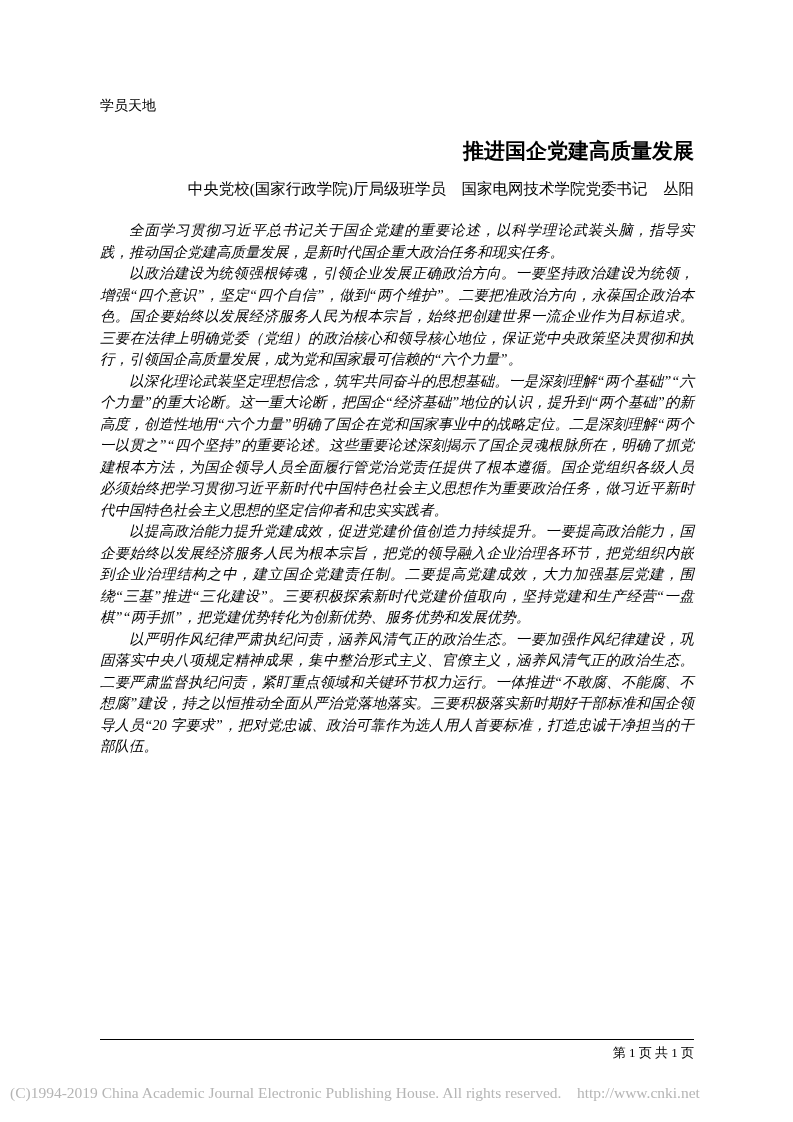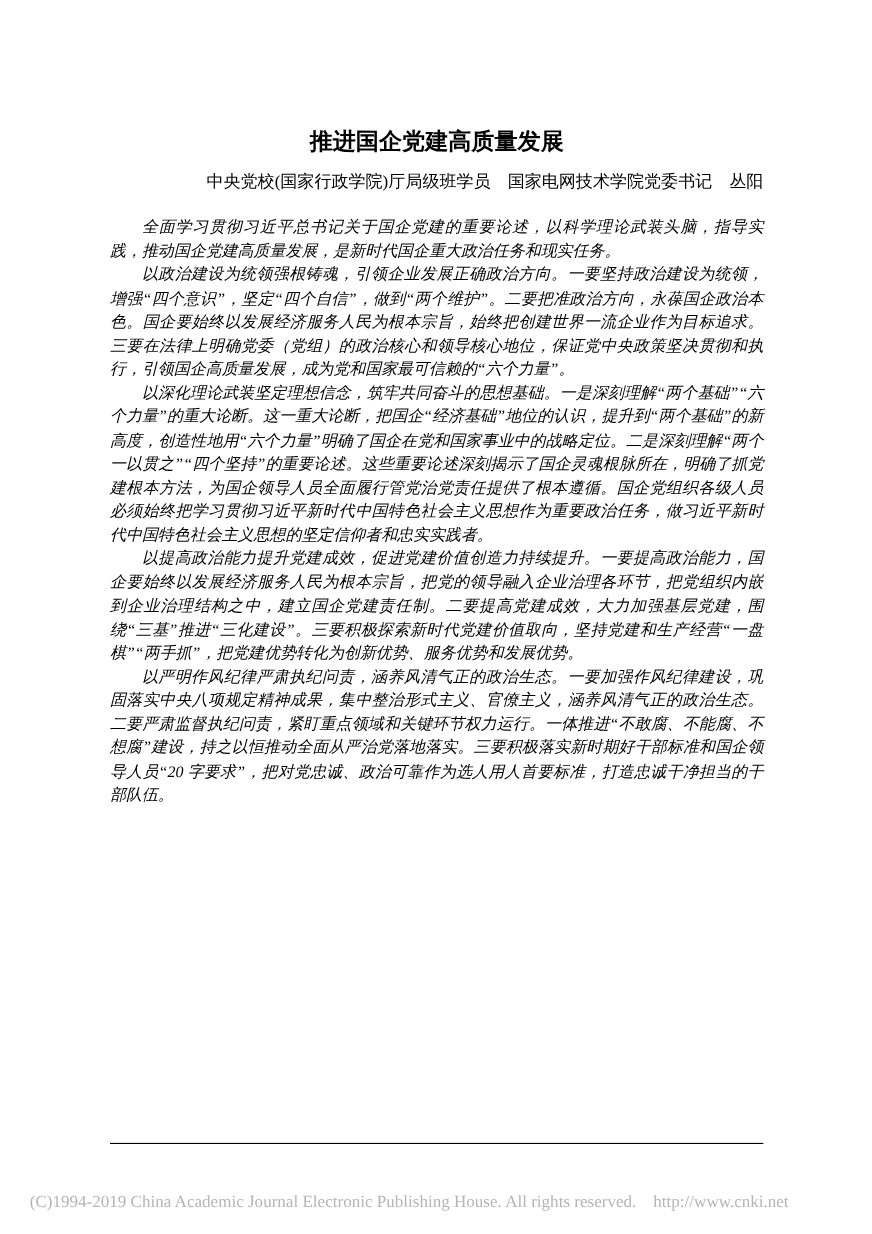--- a/index.html
+++ b/index.html
@@ -26,21 +26,21 @@
     top: 94px;
     width: 594px;
   }
   .meta-line {
     font-size: 14px;
     line-height: 23px;
     white-space: pre-wrap;
   }
   .article-title {
     margin-top: 21px;
-    text-align: center;
+    text-align: right;
     font-size: 21px;
     font-weight: bold;
     line-height: 27px;
   }
   .article-byline {
     text-align: right;
     font-size: 15.5px;
     line-height: 19px;
     white-space: pre-wrap;
   }
@@ -67,49 +67,51 @@
     position: absolute;
     left: 100px;
     top: 1044px;
     width: 594px;
     text-align: right;
     font-size: 13px;
     line-height: 17px;
   }
   .copyright {
     position: absolute;
-    left: 27px;
+    left: 10px;
     top: 1084px;
     font-size: 15.5px;
     line-height: 18px;
     color: #b5b5b5;
     white-space: pre;
   }
 </style>
 </head>
 <body>
 
 <div class="page">
 
   <div class="content">
 
 
+    <div class="meta-line">学员天地</div>
 
     <h1 class="article-title">推进国企党建高质量发展</h1>
 
     <div class="article-byline">中央党校(国家行政学院)厅局级班学员　国家电网技术学院党委书记　丛阳</div>
 
     <div class="article-body">
       <p>全面学习贯彻习近平总书记关于国企党建的重要论述，以科学理论武装头脑，指导实践，推动国企党建高质量发展，是新时代国企重大政治任务和现实任务。</p>
       <p>以政治建设为统领强根铸魂，引领企业发展正确政治方向。一要坚持政治建设为统领，增强“四个意识”，坚定“四个自信”，做到“两个维护”。二要把准政治方向，永葆国企政治本色。国企要始终以发展经济服务人民为根本宗旨，始终把创建世界一流企业作为目标追求。三要在法律上明确党委（党组）的政治核心和领导核心地位，保证党中央政策坚决贯彻和执行，引领国企高质量发展，成为党和国家最可信赖的“六个力量”。</p>
       <p>以深化理论武装坚定理想信念，筑牢共同奋斗的思想基础。一是深刻理解“两个基础”“六个力量”的重大论断。这一重大论断，把国企“经济基础”地位的认识，提升到“两个基础”的新高度，创造性地用“六个力量”明确了国企在党和国家事业中的战略定位。二是深刻理解“两个一以贯之”“四个坚持”的重要论述。这些重要论述深刻揭示了国企灵魂根脉所在，明确了抓党建根本方法，为国企领导人员全面履行管党治党责任提供了根本遵循。国企党组织各级人员必须始终把学习贯彻习近平新时代中国特色社会主义思想作为重要政治任务，做习近平新时代中国特色社会主义思想的坚定信仰者和忠实实践者。</p>
       <p>以提高政治能力提升党建成效，促进党建价值创造力持续提升。一要提高政治能力，国企要始终以发展经济服务人民为根本宗旨，把党的领导融入企业治理各环节，把党组织内嵌到企业治理结构之中，建立国企党建责任制。二要提高党建成效，大力加强基层党建，围绕“三基”推进“三化建设”。三要积极探索新时代党建价值取向，坚持党建和生产经营“一盘棋”“两手抓”，把党建优势转化为创新优势、服务优势和发展优势。</p>
       <p>以严明作风纪律严肃执纪问责，涵养风清气正的政治生态。一要加强作风纪律建设，巩固落实中央八项规定精神成果，集中整治形式主义、官僚主义，涵养风清气正的政治生态。二要严肃监督执纪问责，紧盯重点领域和关键环节权力运行。一体推进“不敢腐、不能腐、不想腐”建设，持之以恒推动全面从严治党落地落实。三要积极落实新时期好干部标准和国企领导人员“20 字要求”，把对党忠诚、政治可靠作为选人用人首要标准，打造忠诚干净担当的干部队伍。</p>
     </div>
 
   </div>
 
   <div class="footer-rule"></div>
 
+  <div class="page-indicator">第 1 页 共 1 页</div>
 
   <div class="copyright">(C)1994-2019 China Academic Journal Electronic Publishing House. All rights reserved.    http://www.cnki.net</div>
 
 </div>
 
 </body></html>

